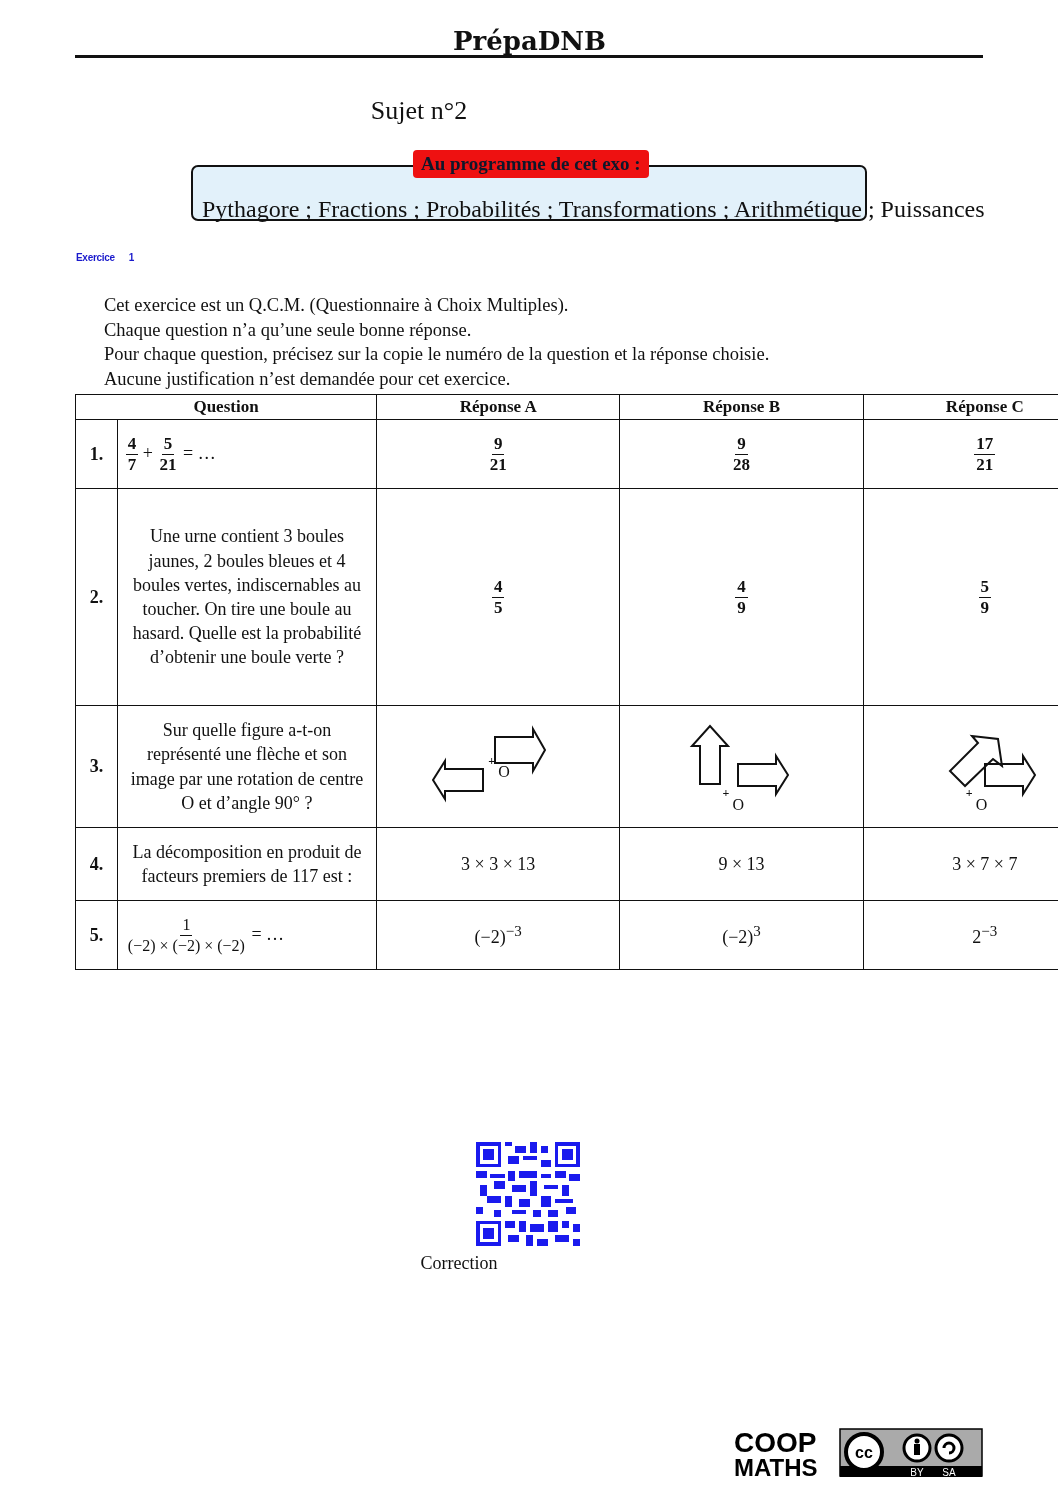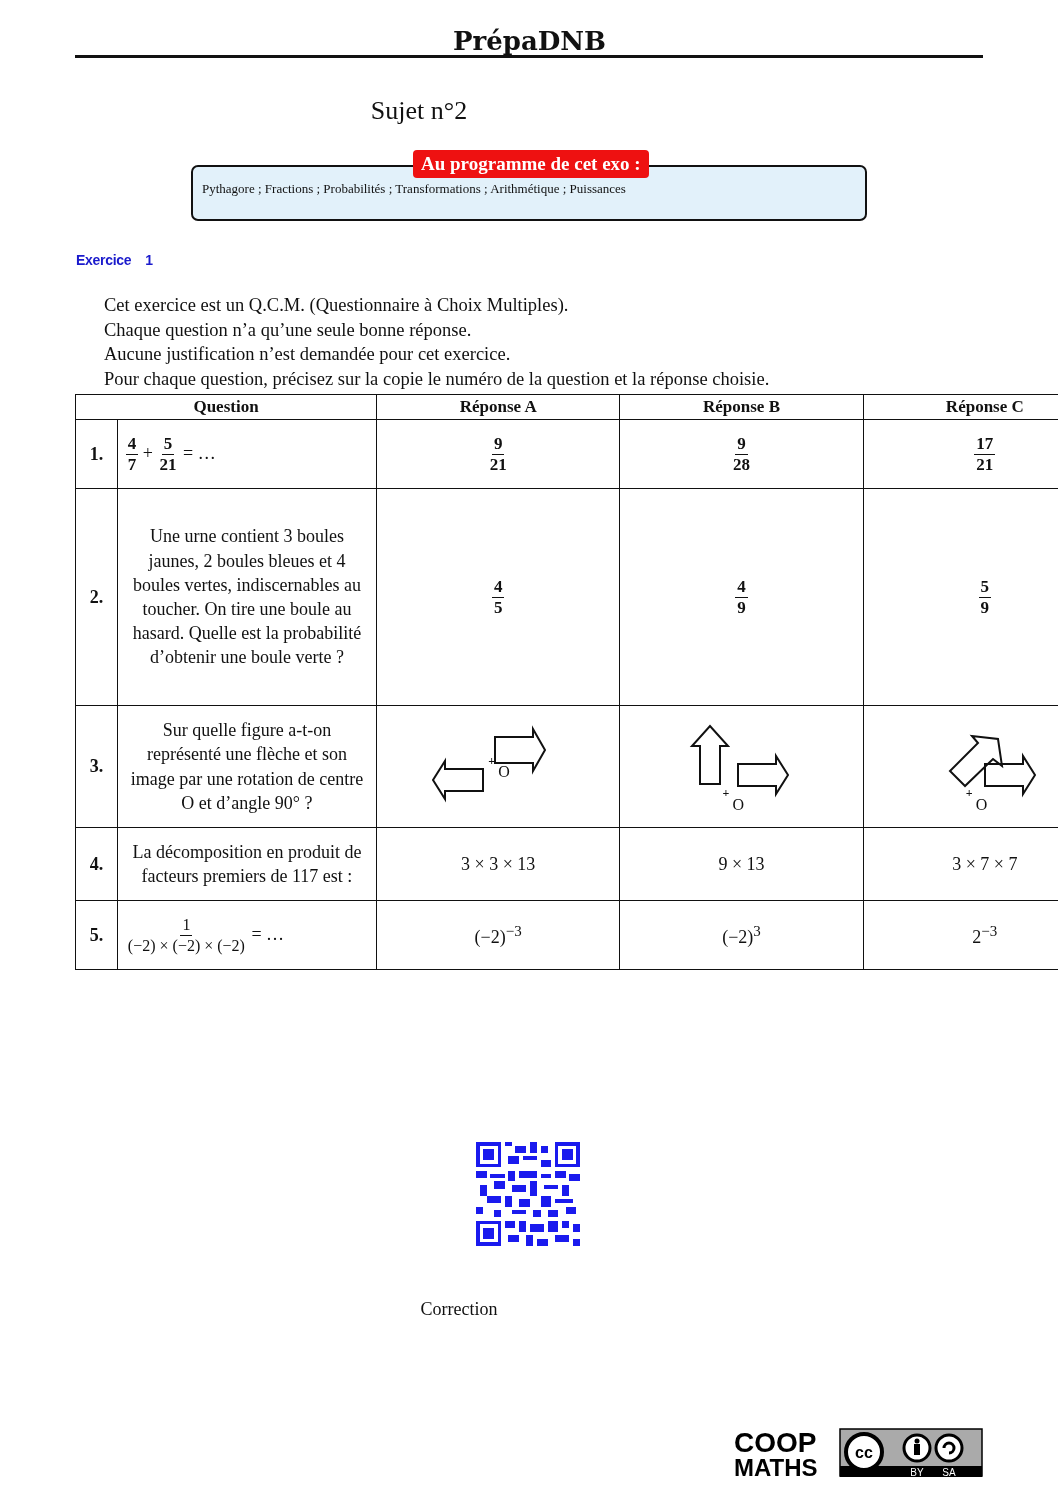--- a/index.html
+++ b/index.html
@@ -1,41 +1,41 @@
 <!DOCTYPE html>
 <html><head>
 <meta charset="utf-8">
 <style>
   html, body { margin:0; padding:0; background:#fff; }
   body { width:1058px; height:1497px; position:relative; font-family:"DejaVu Serif", serif; color:#111; overflow:hidden; }
   .header { position:absolute; left:76px; top:26px; width:907px; text-align:center; font-family:"DejaVu Serif", serif; font-weight:bold; font-size:26px; }
   .header-rule { position:absolute; left:75px; top:55px; width:908px; height:3px; background:#111; }
   .title { position:absolute; left:0; top:96px; width:838px; text-align:center; font-size:26px; font-family:"Liberation Serif", serif; }
   .prog-box { position:absolute; left:191px; top:165px; width:672px; height:52px; border:2.5px solid #111; border-radius:7px; background:#e2f1fa; }
-  .prog-label { position:absolute; left:413px; top:150px; height:28px; padding:0 8px; background:#ee1111; color:#ffffff; border-radius:4px; font-weight:bold; font-family:"Liberation Serif", serif; font-size:19px; line-height:27px;text-align:center; }
-  .prog-topics { position:absolute; left:9px; top:14px; font-size:13px; font-family:"Liberation Serif", serif; white-space:nowrap; }
-  .ex-title { position:absolute; left:76px; top:252px; color:#1a1acc; font-family:"Liberation Sans", sans-serif; font-weight:bold; font-size:14px; letter-spacing:-0.3px; }
+  .prog-label { position:absolute; left:413px; top:150px; height:28px; padding:0 8px; background:#ee1111; color:#0f172a; border-radius:4px; font-weight:bold; font-family:"Liberation Serif", serif; font-size:19px; line-height:27px;text-align:center; }
+  .prog-topics { position:absolute; left:9px; top:29px; font-size:24px; font-family:"Liberation Serif", serif; white-space:nowrap; }
+  .ex-title { position:absolute; left:76px; top:252px; color:#1a1acc; font-family:"Liberation Sans", sans-serif; font-weight:bold; font-size:10px; letter-spacing:-0.3px; }
   .ex-title span.num { margin-left:14px; }
   .intro { position:absolute; left:76px; top:293px; font-family:"Liberation Serif", serif; font-size:18.5px; line-height:24.5px;margin-left:28px; }
   table.qcm { position:absolute; left:75px; top:394px; width:1032px; border-collapse:collapse; font-family:"Liberation Serif", serif; font-size:18px; }
   table.qcm td, table.qcm th { border:1.5px solid #111; padding:0; text-align:center; vertical-align:middle; }
   table.qcm th { height:24px; font-weight:bold; font-size:17px; }
   .qnum { width:36px; font-weight:bold; }
   .qtext { width:212px; text-align:left; padding:0 8px !important; line-height:24.2px; }
   .ans { width:214px; }
   .frac { display:inline-flex; flex-direction:column; align-items:center; vertical-align:middle; font-size:17px; line-height:20px; }
   .frac .n { border-bottom:1.3px solid #111; padding:0 2px; }
   .frac .d { padding:0 2px; }
   .frac.bold { font-weight:bold; }
   .ans .frac { font-size:17px; }
   .figure { position:relative; display:inline-block; width:150px; height:100px; }
   .o-label { position:absolute; font-size:16px; }
   .plus { position:absolute; font-size:12px; font-weight:bold; }
   .qr { position:absolute; left:476px; top:1142px; width:104px; height:104px; }
-  .qr-caption { position:absolute; left:0; top:1253px; width:918px; text-align:center; font-family:"Liberation Serif", serif; font-size:18px;margin-top:46px; }
+  .qr-caption { position:absolute; left:0; top:1253px; width:918px; text-align:center; font-family:"Liberation Serif", serif; font-size:18px; }
   .license { position:absolute; left:734px; top:1428px; width:249px; height:50px; }
 </style>
 </head>
 <body>
 
 <div class="header">PrépaDNB</div>
 <div class="header-rule"></div>
 
 <div class="title">Sujet n°2</div>
 
@@ -44,22 +44,22 @@
 </div>
 <div class="prog-label">Au programme de cet exo :</div>
 
 <div class="ex-title">
   <span>Exercice</span><span class="num">1</span>
 </div>
 
 <div class="intro">
   <div>Cet exercice est un Q.C.M. (Questionnaire à Choix Multiples).</div>
   <div>Chaque question n’a qu’une seule bonne réponse.</div>
+  <div>Pour chaque question, précisez sur la copie le numéro de la question et la réponse choisie.</div>
   <div>Aucune justification n’est demandée pour cet exercice.</div>
-  <div>Pour chaque question, précisez sur la copie le numéro de la question et la réponse choisie.</div>
 </div>
 
 <table class="qcm">
   <tbody>
       <tr>
     <th colspan="2">Question</th>
     <th class="ans">Réponse A</th>
     <th class="ans">Réponse B</th>
     <th class="ans">Réponse C</th>
   </tr>

